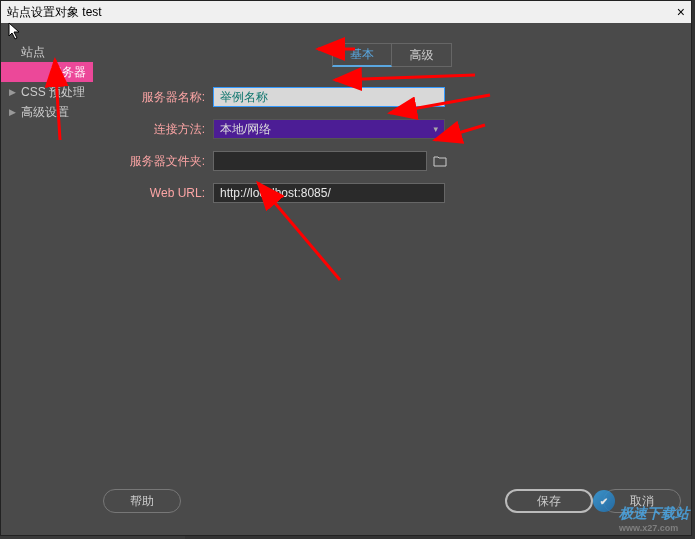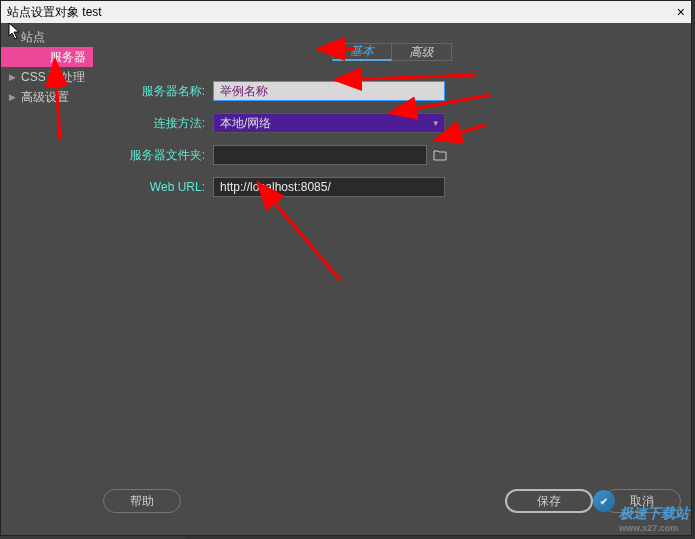--- a/index.html
+++ b/index.html
@@ -3,35 +3,35 @@
 <meta charset="utf-8">
 <style>
 * { margin: 0; padding: 0; box-sizing: border-box; font-family: "Microsoft YaHei", sans-serif; }
 body { width: 695px; height: 539px; background: #3a3a3a; overflow: hidden; position: relative; }
 
 .dialog { position: absolute; left: 0; top: 0; width: 692px; height: 536px; background: #4a4a4a; border: 1px solid #222; }
 .titlebar { height: 22px; background: #f0f0f0; display: flex; align-items: center; padding: 0 6px; font-size: 12px; color: #000; }
 .titlebar .close { margin-left: auto; font-size: 14px; cursor: pointer; }
 
 .body { display: flex; height: calc(100% - 22px); }
-.sidebar { width: 92px; background: #4a4a4a; padding-top: 4px; }
+.sidebar { width: 92px; background: #4a4a4a; padding-top: 4px; margin-top: 15px; }
 .sidebar-item { display: flex; align-items: center; height: 20px; padding-left: 8px; font-size: 12px; color: #ccc; cursor: pointer; }
 .sidebar-item.active { background: #ec4899; color: #fff; padding-left: 37px; }
 .sidebar-item .exp { width: 10px; font-size: 9px; color: #999; margin-right: 2px; }
 
 .main { flex: 1; position: relative; padding: 20px 10px 10px 10px; }
 .tabs { display: flex; justify-content: center; gap: 0; margin-bottom: 20px; }
-.tab { width: 60px; height: 18px; display: flex; align-items: center; justify-content: center; font-size: 12px; color: #ccc; border: 1px solid #666; cursor: pointer; font-style: italic; }
+.tab { width: 60px; height: 24px; display: flex; align-items: center; justify-content: center; font-size: 12px; color: #ccc; border: 1px solid #666; cursor: pointer; }
 .tab.active { color: #5aa7e0; border-bottom: 2px solid #5aa7e0; }
 .tab + .tab { border-left: none; }
 
 .form-row { display: flex; align-items: center; margin-bottom: 12px; }
-.form-label { width: 110px; text-align: right; font-size: 12px; color: #5eead4; padding-right: 8px; }
+.form-label { width: 110px; text-align: right; font-size: 12px; color: #fca5a5; padding-right: 8px; }
 .text-input { width: 232px; height: 20px; background: #2a2a2a; border: 1px solid #666; color: #e8e8e8; font-size: 12px; padding: 0 6px; }
-.text-input.highlight { background: #d8d8d8; color: #701a75; border: 1px solid #3399ff; }
+.text-input.highlight { background: #d8d8d8; color: #0f766e; border: 1px solid #3399ff; }
 .select { width: 232px; height: 20px; background: #4c1d95; border: 1px solid #555; color: #ddd; font-size: 12px; padding: 0 6px; display: flex; align-items: center; position: relative; cursor: pointer; }
 .select .chev { position: absolute; right: 6px; font-size: 9px; color: #aaa; }
 .folder-btn { width: 18px; height: 18px; margin-left: 4px; display: flex; align-items: center; justify-content: center; cursor: pointer; color: #ccc; font-size: 12px; }
 
 .button-row { position: absolute; bottom: 22px; left: 10px; right: 10px; display: flex; align-items: center; }
 .btn { height: 24px; border: 1px solid #777; border-radius: 12px; background: transparent; color: #ccc; font-size: 12px; display: flex; align-items: center; justify-content: center; cursor: pointer; }
 .btn-help { width: 78px; }
 .btn-save { width: 88px; border: 2px solid #bbb; margin-left: auto; }
 .btn-cancel { width: 78px; margin-left: 10px; }
 

